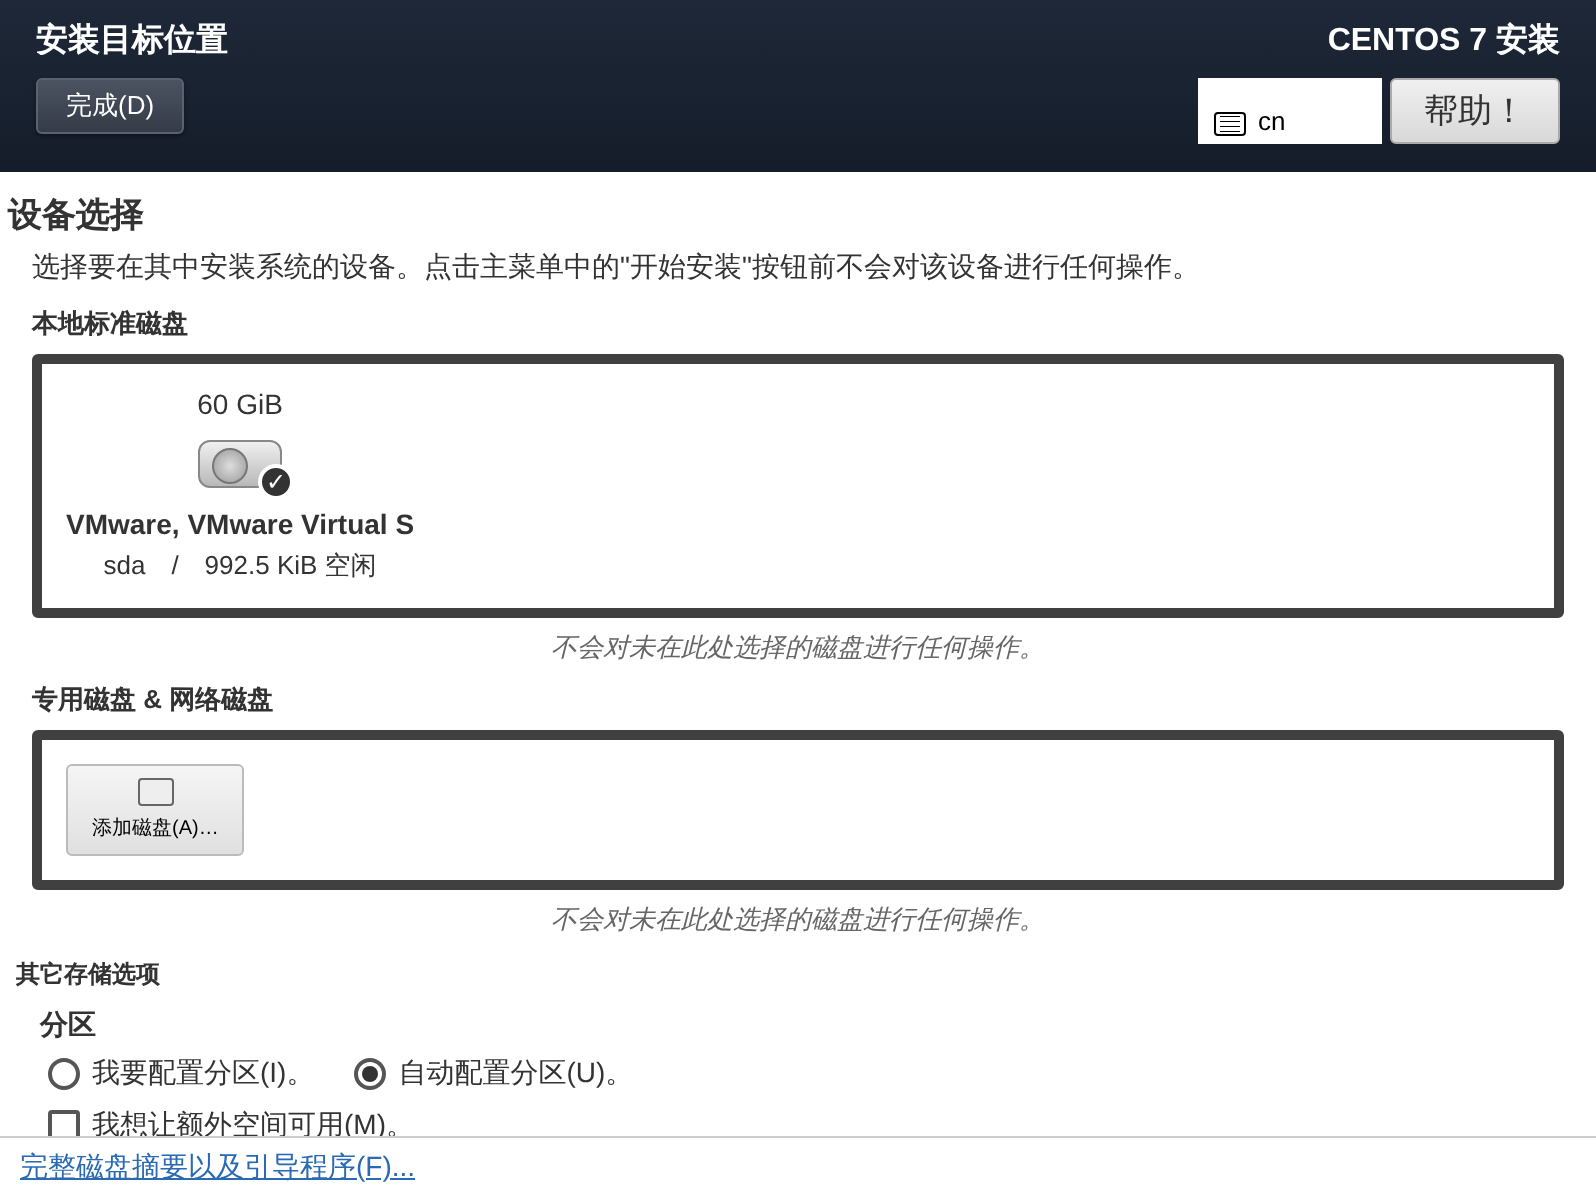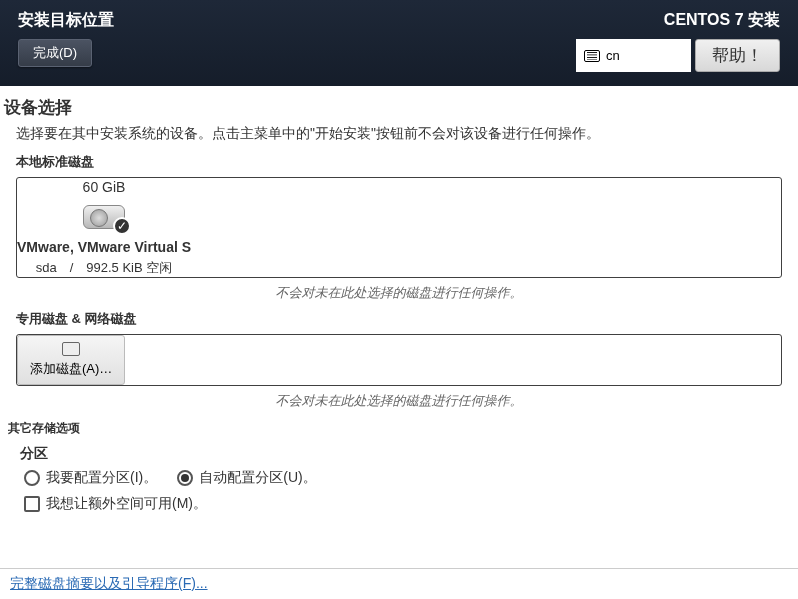--- a/index.html
+++ b/index.html
@@ -52,23 +52,23 @@
     }
     .header-toolbar {
       display: flex;
       gap: 4px;
     }
     .lang-selector {
       background: #fff;
       color: #000;
       padding: 4px 8px;
       display: flex;
-      align-items: center;
+      align-items: flex-end;
       gap: 6px;
-      width: 115px;
+      width: 92px;
       font-size: 13px;
     }
     .keyboard-icon {
       width: 16px;
       height: 12px;
       border: 1.5px solid #000;
       border-radius: 2px;
       position: relative;
     }
     .keyboard-icon::before {
@@ -109,24 +109,24 @@
     .section-desc {
       font-size: 14px;
       margin: 0 0 10px 12px;
     }
     .subsection {
       font-weight: bold;
       font-size: 13px;
       margin: 4px 0 6px 12px;
     }
     .disk-container {
-      border: 1px solid #404040;
+      border: 5px solid #404040;
       border-radius: 3px;
       margin: 0 12px;
-      padding: 0;
+      padding: 12px;
     }
     .disk-item {
       display: inline-flex;
       flex-direction: column;
       align-items: center;
       gap: 4px;
       font-size: 14px;
     }
     .disk-icon-wrap {
       position: relative;
@@ -171,21 +171,21 @@
       font-style: italic;
       color: #666;
       font-size: 13px;
       margin: 6px 12px 8px;
     }
     .add-disk-btn {
       background: linear-gradient(180deg, #f5f5f5 0%, #e0e0e0 100%);
       border: 1px solid #bbb;
       border-radius: 3px;
       padding: 6px 12px;
-      font-size: 13px;
+      font-size: 10px;
       cursor: pointer;
       display: flex;
       flex-direction: column;
       align-items: center;
       gap: 4px;
     }
     .add-disk-icon {
       width: 18px;
       height: 14px;
       border: 1.5px solid #666;

